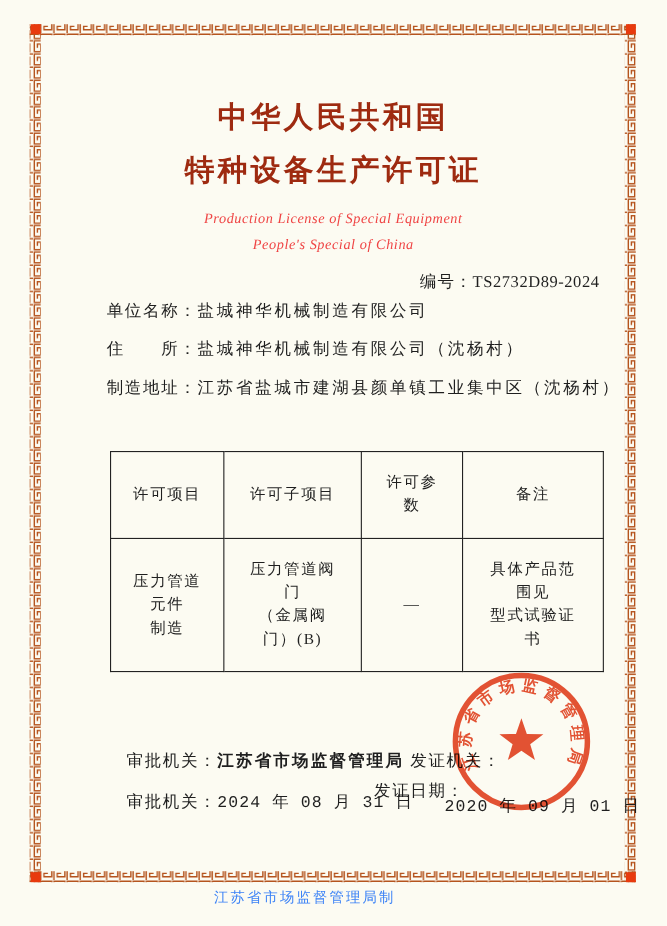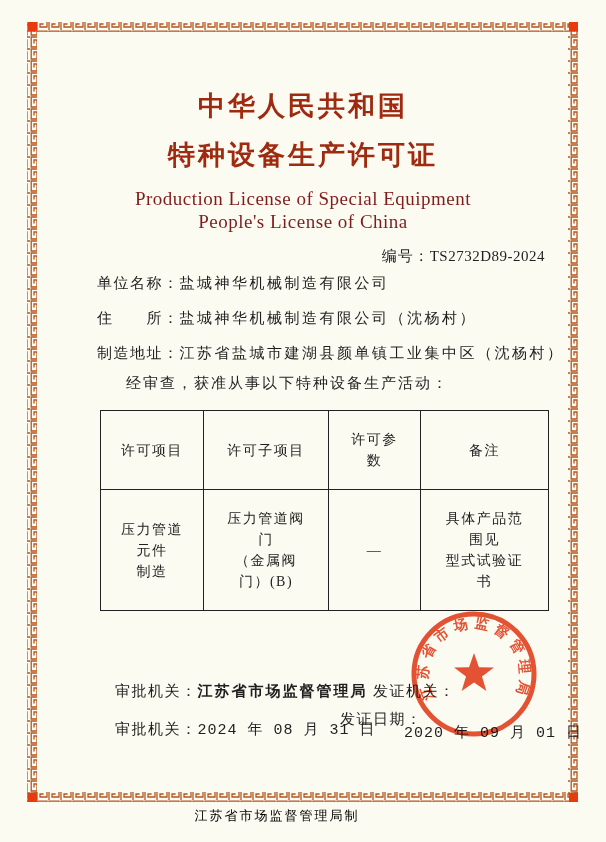--- a/index.html
+++ b/index.html
@@ -15,21 +15,21 @@
   .frame{position:absolute;left:0;top:0;}
 
   .title-block{
     position:absolute;top:74px;left:0;width:606px;text-align:center;
   }
   .title-cn{
     margin:16px;font-size:27px;font-weight:bold;color:#9e2a10;
     letter-spacing:3px;line-height:33px;
   }
   .title-en{
-    font-size:19px;color:#7f1d1d;line-height:22.5px;letter-spacing:0.5px;
+    font-size:13px;color:#ef4444;line-height:22.5px;letter-spacing:0.5px;font-style:italic;
   }
 
   .license-no{
     position:absolute;top:247px;right:61px;
     font-size:15px;letter-spacing:1px;
   }
   .license-no .num{font-family:"Liberation Serif","DejaVu Serif",serif;letter-spacing:0.5px;}
 
   .fields{position:absolute;top:272px;left:97px;width:470px;}
   .field-row{margin-bottom:13px;font-size:15px;line-height:22px;}
@@ -71,21 +71,21 @@
     position:absolute;left:404px;top:604px;width:140px;height:140px;
     mix-blend-mode:multiply;opacity:0.9;
   }
   .seal text{
     font-family:"Liberation Serif","DejaVu Serif",serif;
     font-size:14px;font-weight:bold;letter-spacing:5.5px;
   }
 
   .footer-line{
     position:absolute;top:807px;left:0;width:554px;text-align:center;
-    font-size:13px;color:#000000;letter-spacing:2px;
+    font-size:13px;color:#3b82f6;letter-spacing:2px;
   }
 </style>
 </head>
 <body>
 
 <div class="page">
 
   <svg class="frame" width="606" height="842" aria-hidden="true">
     <defs>
       <pattern id="meanderH" width="12" height="10" patternUnits="userSpaceOnUse">
@@ -102,40 +102,39 @@
     <rect x="28" y="22" width="9" height="9" fill="#e83a0e"></rect>
     <rect x="569" y="22" width="9" height="9" fill="#e83a0e"></rect>
     <rect x="28" y="793" width="9" height="9" fill="#e83a0e"></rect>
     <rect x="569" y="793" width="9" height="9" fill="#e83a0e"></rect>
   </svg>
 
   <div class="title-block">
     <h1 class="title-cn">中华人民共和国</h1>
     <h1 class="title-cn">特种设备生产许可证</h1>
     <div class="title-en">Production License of Special Equipment</div>
-    <div class="title-en">People's License of China</div>
+    <div class="title-en">People's Special of China</div>
   </div>
 
   <div class="license-no">
     <span>编号：</span><span class="num">TS2732D89-2024</span>
   </div>
 
   <div class="fields">
     <div class="field-row">
       <span class="field-label">单位名称：</span><span class="field-value">盐城神华机械制造有限公司</span>
     </div>
     <div class="field-row">
       <span class="field-label">住　　所：</span><span class="field-value">盐城神华机械制造有限公司（沈杨村）</span>
     </div>
     <div class="field-row">
       <span class="field-label">制造地址：</span><span class="field-value">江苏省盐城市建湖县颜单镇工业集中区（沈杨村）</span>
     </div>
   </div>
 
-  <div class="statement">经审查，获准从事以下特种设备生产活动：</div>
 
   <table class="license-table">
     <colgroup>
         <col class="col1">
         <col class="col2">
         <col class="col3">
         <col class="col4">
       </colgroup>
     <thead>
       <tr>

